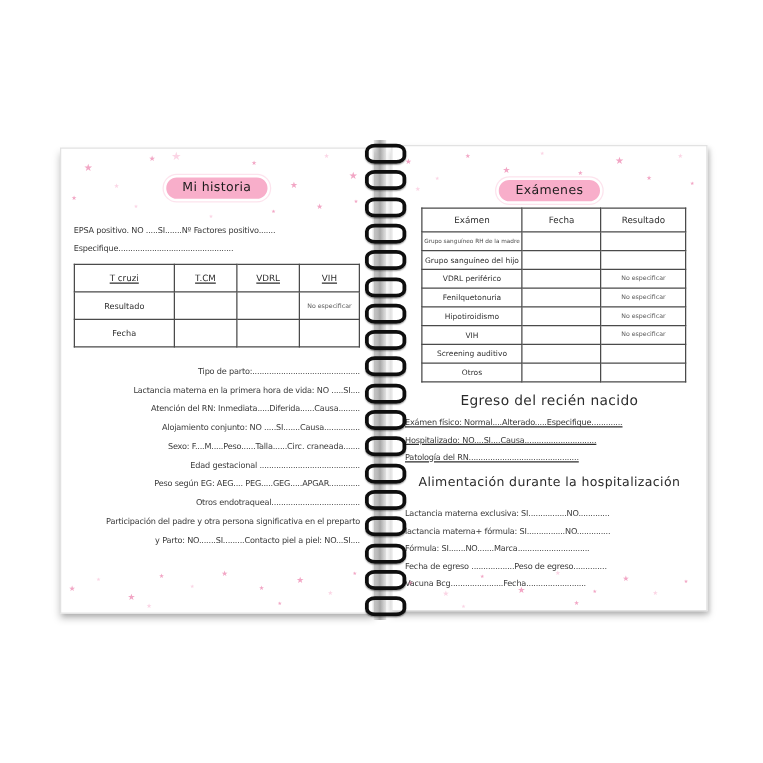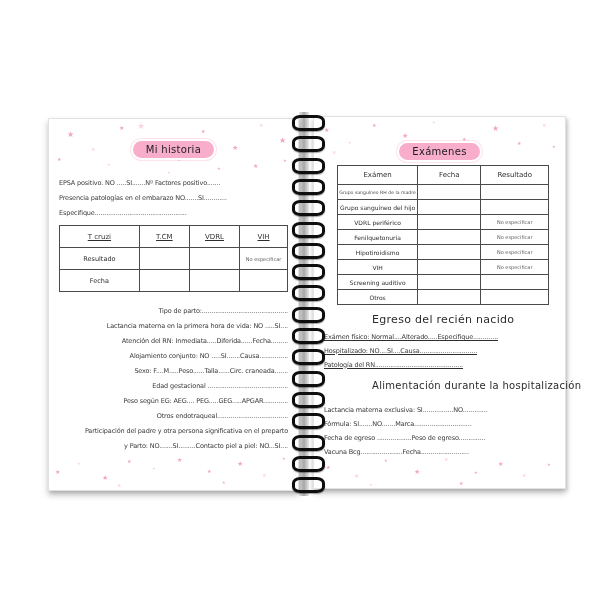--- a/index.html
+++ b/index.html
@@ -28,21 +28,21 @@
   td,th{border:1px solid #4a4a4a;font-weight:normal;text-align:center;white-space:nowrap;overflow:hidden;}
   #lab-table{margin-top:4px;}
   #lab-table th{font-size:7px;height:19px;text-decoration:underline;}
   #lab-table td{font-size:6.5px;height:19px;}
   #lab-table td.noesp, #exam-table td.noesp{font-size:5px;color:#5a5a5a;}
   #exam-table{margin-top:3px;margin-left:13px;width:212px;}
   #exam-table th{font-size:7px;height:16px;}
   #exam-table td{font-size:6px;height:12px;}
   #exam-table td.tiny{font-size:4.6px;color:#4a4a4a;}
   .section-heading{
-    color:#2b2b2b;font-weight:400;letter-spacing:0.3px;white-space:nowrap;margin-left:48px;
+    text-align:center;color:#2b2b2b;font-weight:400;letter-spacing:0.3px;white-space:nowrap;
   }
   #egreso-heading{font-size:11px;margin-top:8px;}
   #alim-heading{font-size:10px;margin-top:8px;}
   #intro-lines{margin-top:16px;}
   #body-lines{margin-top:12px;text-align:right;}
   #egreso-lines{margin-top:5px;text-decoration:underline;}
   #alim-lines{margin-top:13px;}
   
   #spine{
     position:absolute;left:299px;top:112px;width:10px;height:384px;z-index:2;
@@ -88,21 +88,20 @@
       <span class="star" style="left: 233px; top: 338px; font-size: 4px; color: rgb(242, 166, 197);">★</span>
       <span class="star" style="left: 68px; top: 364px; font-size: 5px; color: rgb(251, 213, 229);">★</span>
       <span class="star" style="left: 173px; top: 362px; font-size: 4px; color: rgb(242, 166, 197);">★</span>
     </div>
   <div class="page-content">
     <div class="badge-wrap" style="margin-top:19px;">
       <span class="badge">Mi historia</span>
     </div>
     <div id="intro-lines">
       <div class="line">EPSA positivo. NO .....SI.......Nº Factores positivo.......</div>
-      <div class="line">Presencia patologías en el embarazo NO.......SI............</div>
       <div class="line">Especifique................................................</div>
     </div>
     <table id="lab-table">
       <tbody>
           <tr>
         <th style="width:35%">T cruzi</th>
         <th style="width:22%">T.CM</th>
         <th style="width:22%">VDRL</th>
         <th style="width:21%">VIH</th>
       </tr>
@@ -116,21 +115,21 @@
         <td>Fecha</td>
         <td></td>
         <td></td>
         <td></td>
       </tr>
     </tbody>
       </table>
     <div id="body-lines">
       <div class="line">Tipo de parto:.............................................</div>
       <div class="line">Lactancia materna en la primera hora de vida:  NO .....SI....</div>
-      <div class="line">Atención del RN: Inmediata.....Diferida......Fecha.........</div>
+      <div class="line">Atención del RN: Inmediata.....Diferida......Causa.........</div>
       <div class="line">Alojamiento conjunto: NO .....SI.......Causa...............</div>
       <div class="line">Sexo: F....M.....Peso......Talla......Circ. craneada.......</div>
       <div class="line">Edad gestacional ..........................................</div>
       <div class="line">Peso según EG:  AEG.... PEG.....GEG.....APGAR.............</div>
       <div class="line">Otros endotraqueal.....................................</div>
       <div class="line">Participación del padre y otra persona significativa en el preparto</div>
       <div class="line">y Parto: NO.......SI.........Contacto piel a piel: NO...SI....</div>
     </div>
   </div>
 </div>
@@ -217,20 +216,21 @@
       </table>
     <div class="section-heading" id="egreso-heading">Egreso del recién nacido</div>
     <div id="egreso-lines">
       <div class="line rline">Exámen físico: Normal....Alterado.....Especifique.............</div>
       <div class="line rline">Hospitalizado: NO....SI....Causa..............................</div>
       <div class="line rline">Patología del RN..............................................</div>
     </div>
     <div class="section-heading" id="alim-heading">Alimentación durante la hospitalización</div>
     <div id="alim-lines">
       <div class="line rline">Lactancia materna exclusiva: SI................NO.............</div>
+      <div class="line rline">lactancia materna+ fórmula: SI................NO..............</div>
       <div class="line rline">Fórmula: SI.......NO.......Marca..............................</div>
       <div class="line rline">Fecha de egreso ..................Peso de egreso..............</div>
       <div class="line rline">Vacuna Bcg......................Fecha.........................</div>
     </div>
   </div>
 </div>
 
 <div id="spine"></div>
 <div id="rings">
     <div class="ring" style="top: 2px;"></div>

